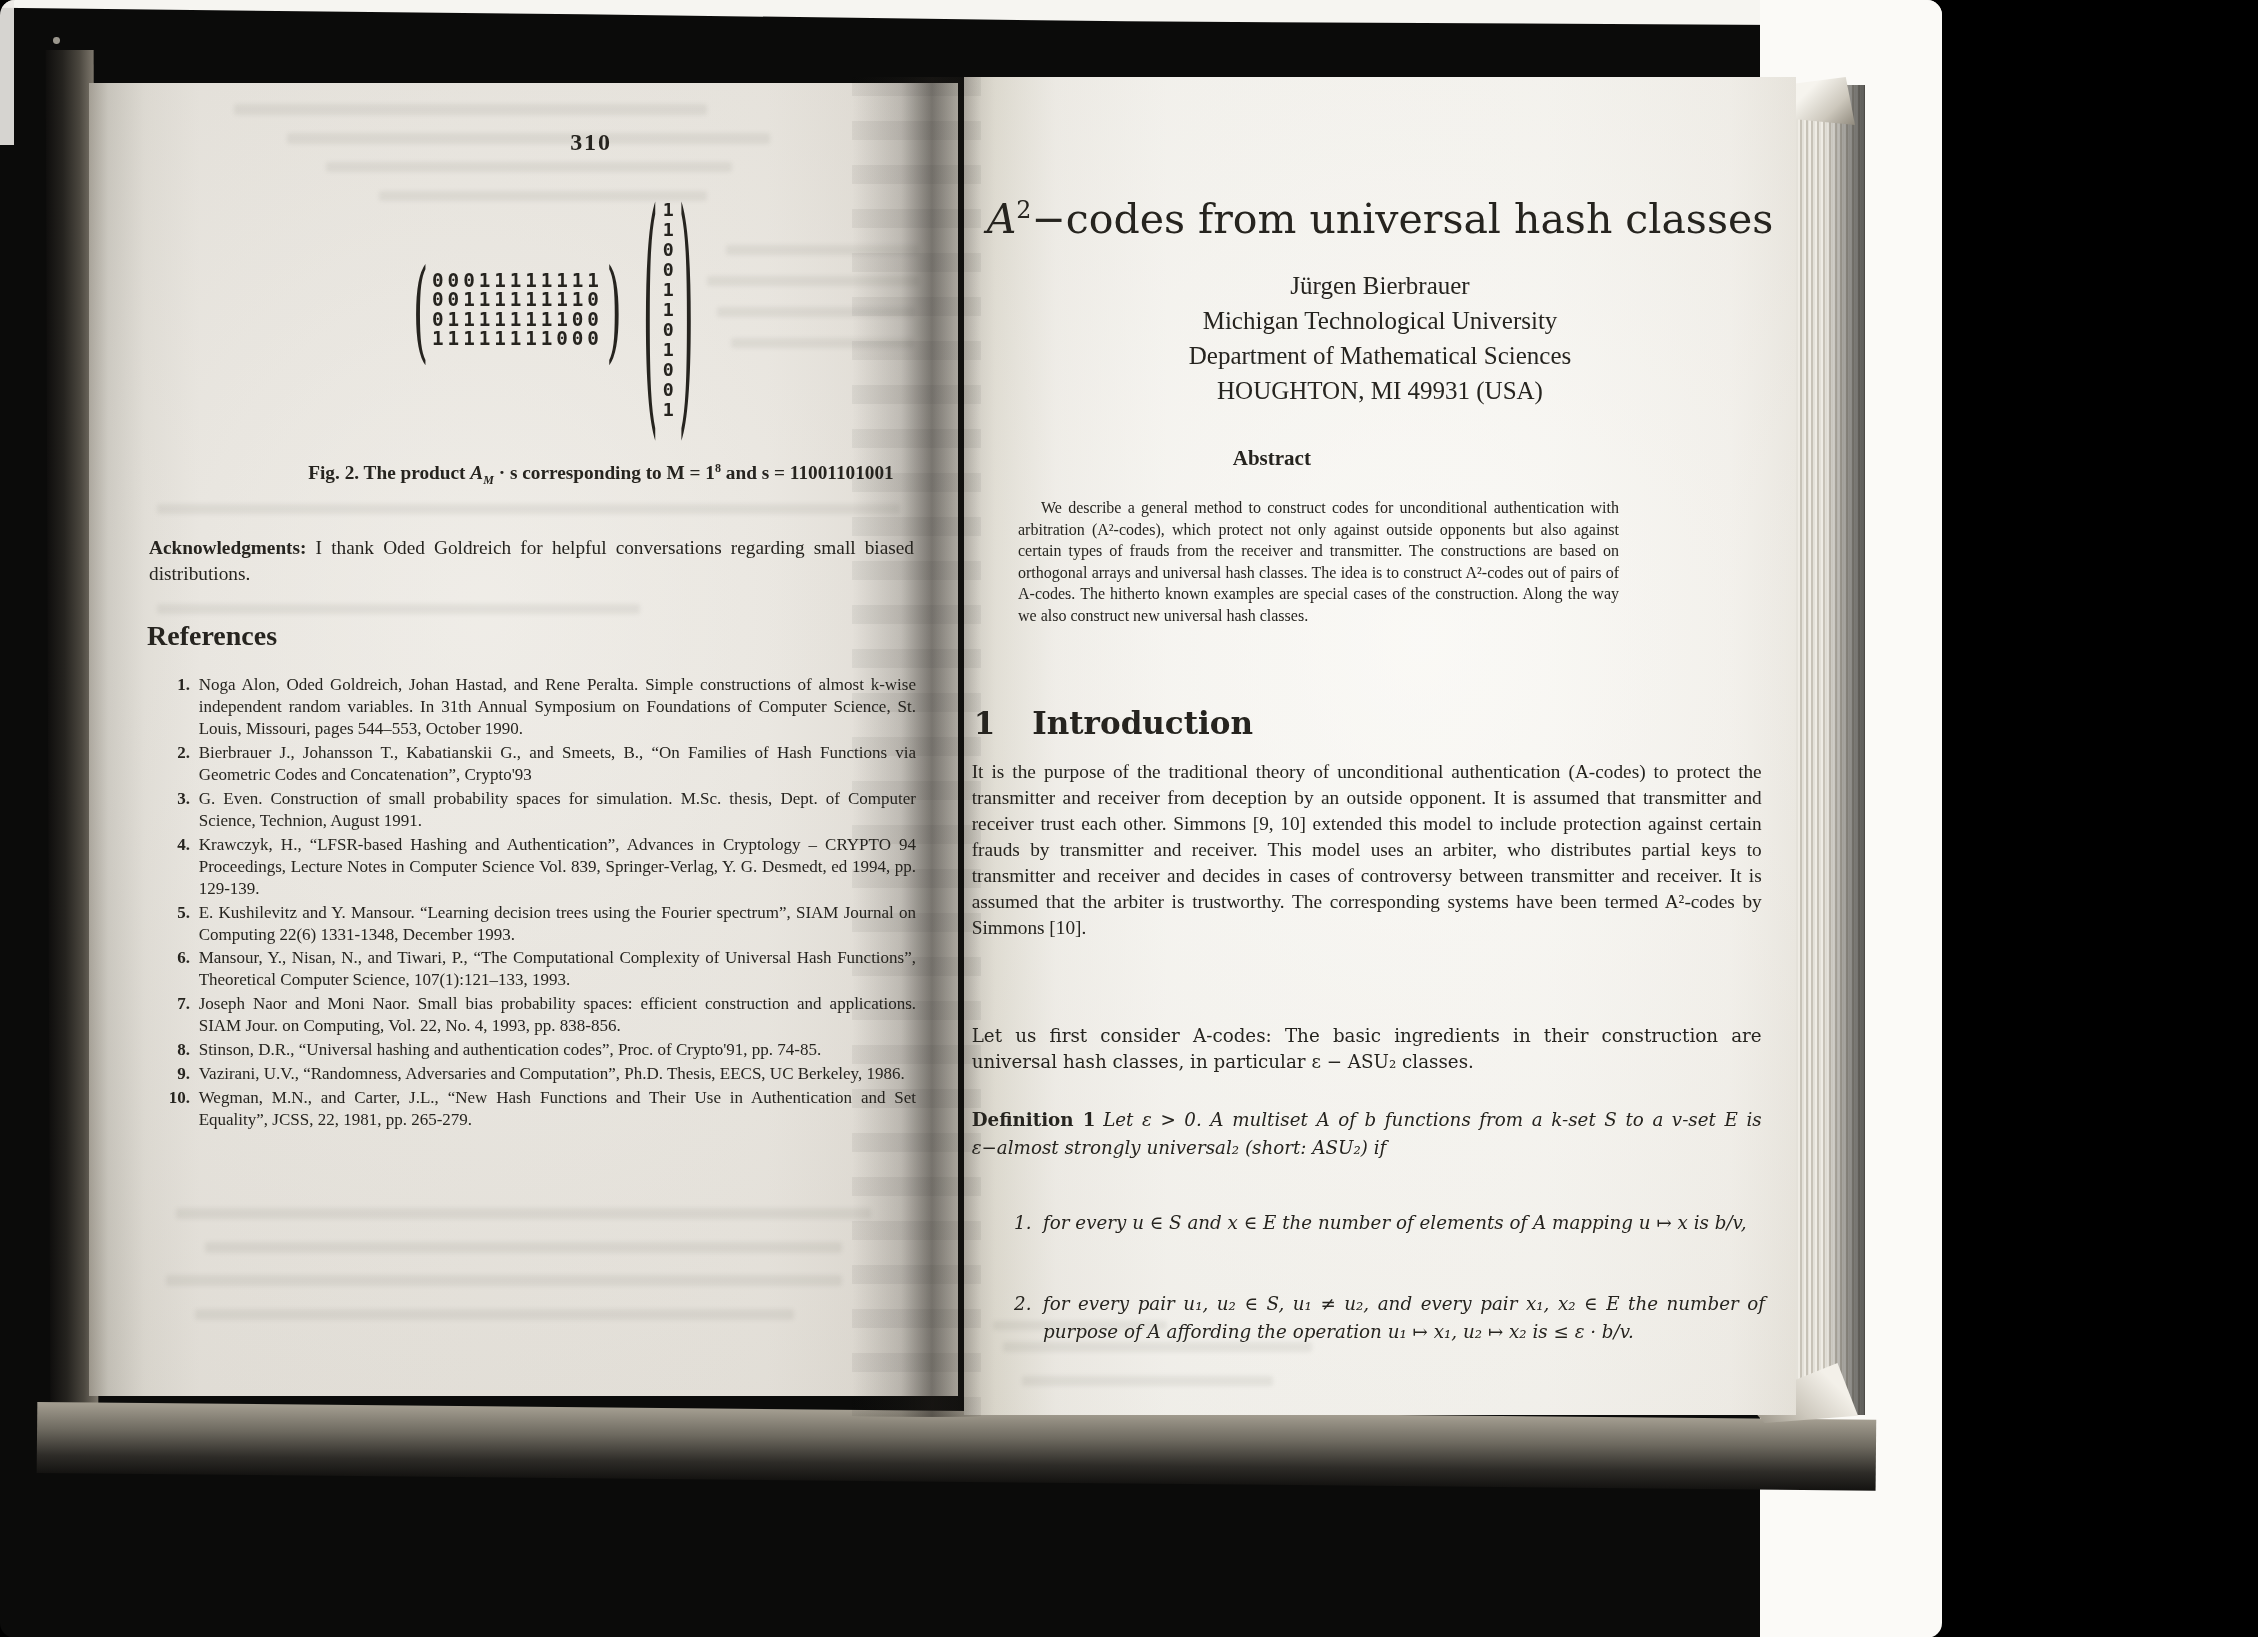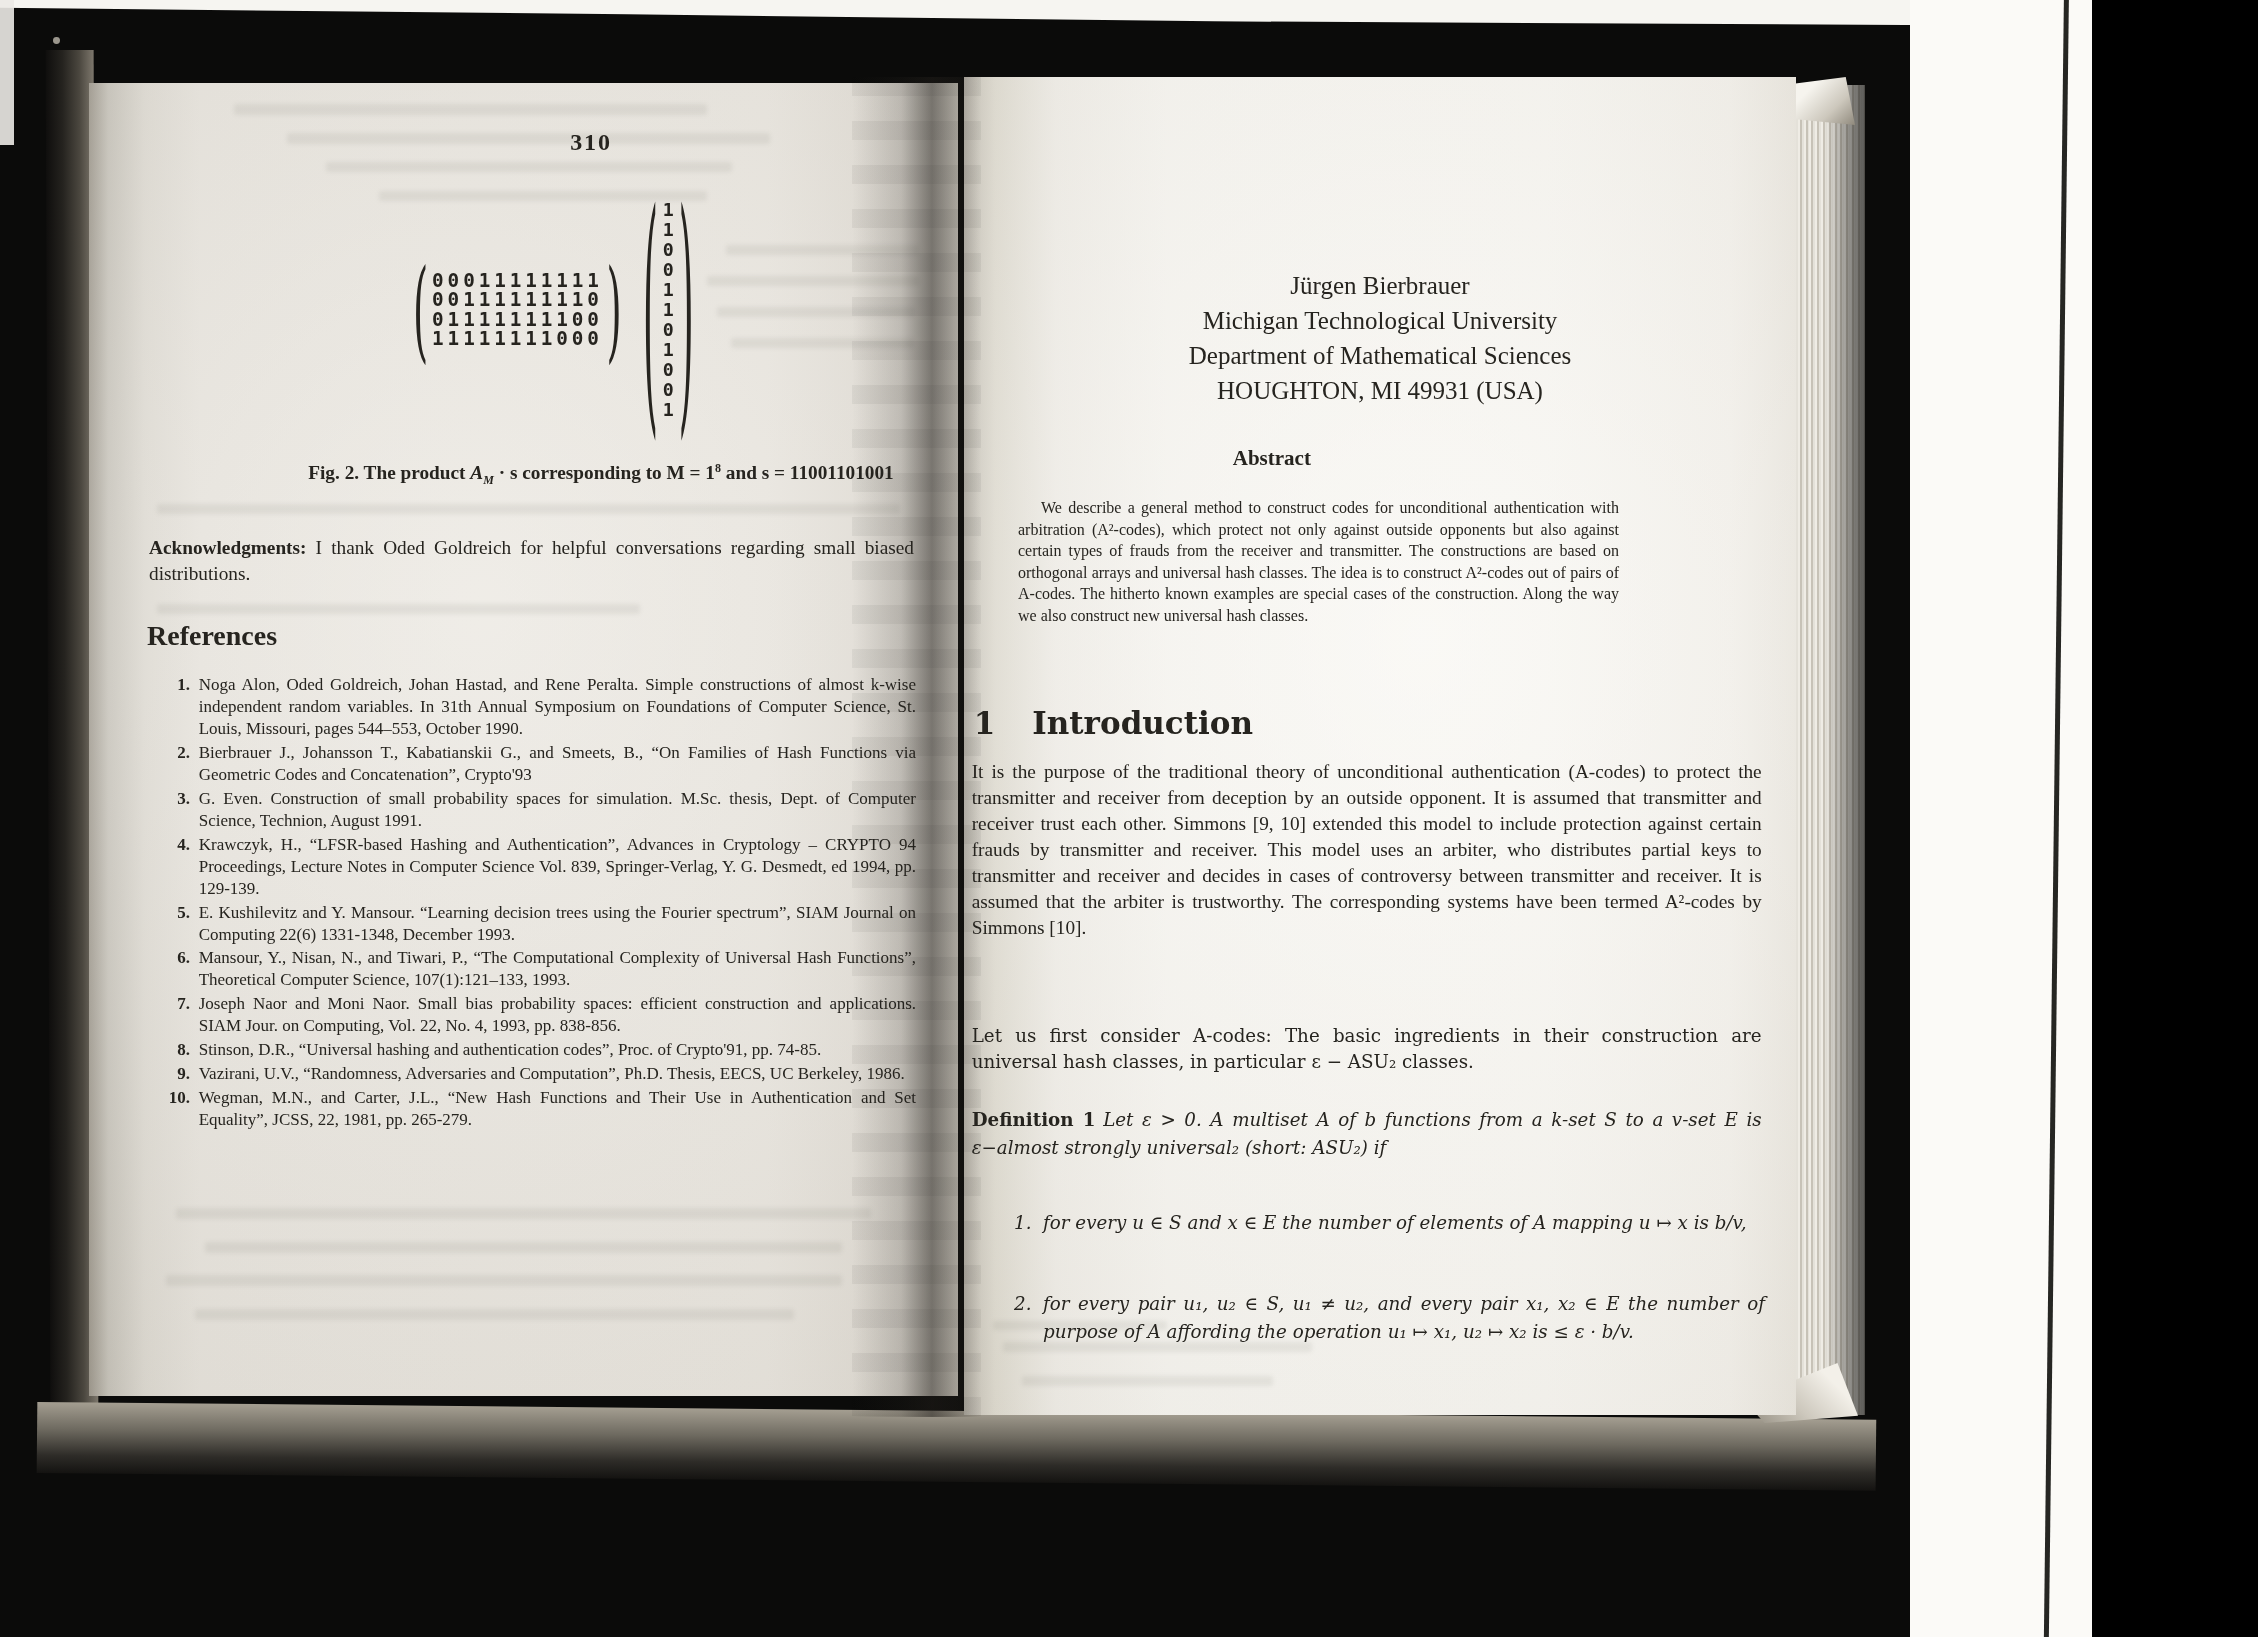--- a/index.html
+++ b/index.html
@@ -1,18 +1,18 @@
 <!DOCTYPE html>
 <html><head>
 <meta charset="utf-8">
 <title>Scanned book spread</title>
 <style>
   html,body{margin:0;padding:0;background:#000;}
-  .scene{position:relative;width:2092px;height:1638px;background:#0b0b0a;overflow:hidden;
-         font-family:"Liberation Serif","DejaVu Serif",serif;color:#26241f;}
+  .scene{position:relative;width:1942px;height:1638px;background:#0b0b0a;overflow:hidden;
+         font-family:"Liberation Serif","DejaVu Serif",serif;color:#26241f;border-radius:15px;}
 
   
   .scan-strip-top{position:absolute;left:0;top:0;width:100%;height:26px;background:#f6f5f1;
     clip-path:polygon(0 0,100% 0,100% 100%,58% 82%,30% 55%,0 30%);}
   .scan-strip-left{position:absolute;left:0;top:0;width:13.5px;height:145px;background:#eceae5;opacity:.9;}
   .scan-strip-right{position:absolute;top:0;right:0;width:182px;height:100%;background:#fbfaf7;}
   .scan-right-line{position:absolute;top:-9.7px;left:2064px;width:4.8px;height:1670px;background:#262623;
     transform:rotate(0.7deg);transform-origin:top center;}
   .dust{position:absolute;border-radius:50%;background:#9a968c;}
 
@@ -211,20 +211,21 @@
           <span class="ref-text">Wegman, M.N., and Carter, J.L., “New Hash Functions and Their Use in Authentication and Set Equality”, JCSS, 22, 1981, pp. 265-279.</span>
         </div>
     </div>
   </div>
 
   <div class="page page-right">
     <div class="ghost" style="left:39px;top:1265px;width:309px;height:9.7px;"></div>
     <div class="ghost" style="left:58px;top:1299px;width:251px;height:9.7px;"></div>
     <div class="ghost" style="left:29px;top:1244px;width:174px;height:8.7px;"></div>
 
+    <div class="title"><span class="it">A</span><sup>2</sup><span>−codes from universal hash classes</span></div>
 
     <div class="authors">
       <div>Jürgen Bierbrauer</div>
       <div>Michigan Technological University</div>
       <div>Department of Mathematical Sciences</div>
       <div>HOUGHTON, MI 49931 (USA)</div>
     </div>
 
     <div class="abs-h">Abstract</div>
     <div class="abs-t">We describe a general method to construct codes for unconditional authentication with arbitration (A²-codes), which protect not only against outside opponents but also against certain types of frauds from the receiver and transmitter. The constructions are based on orthogonal arrays and universal hash classes. The idea is to construct A²-codes out of pairs of A-codes. The hitherto known examples are special cases of the construction. Along the way we also construct new universal hash classes.</div>

